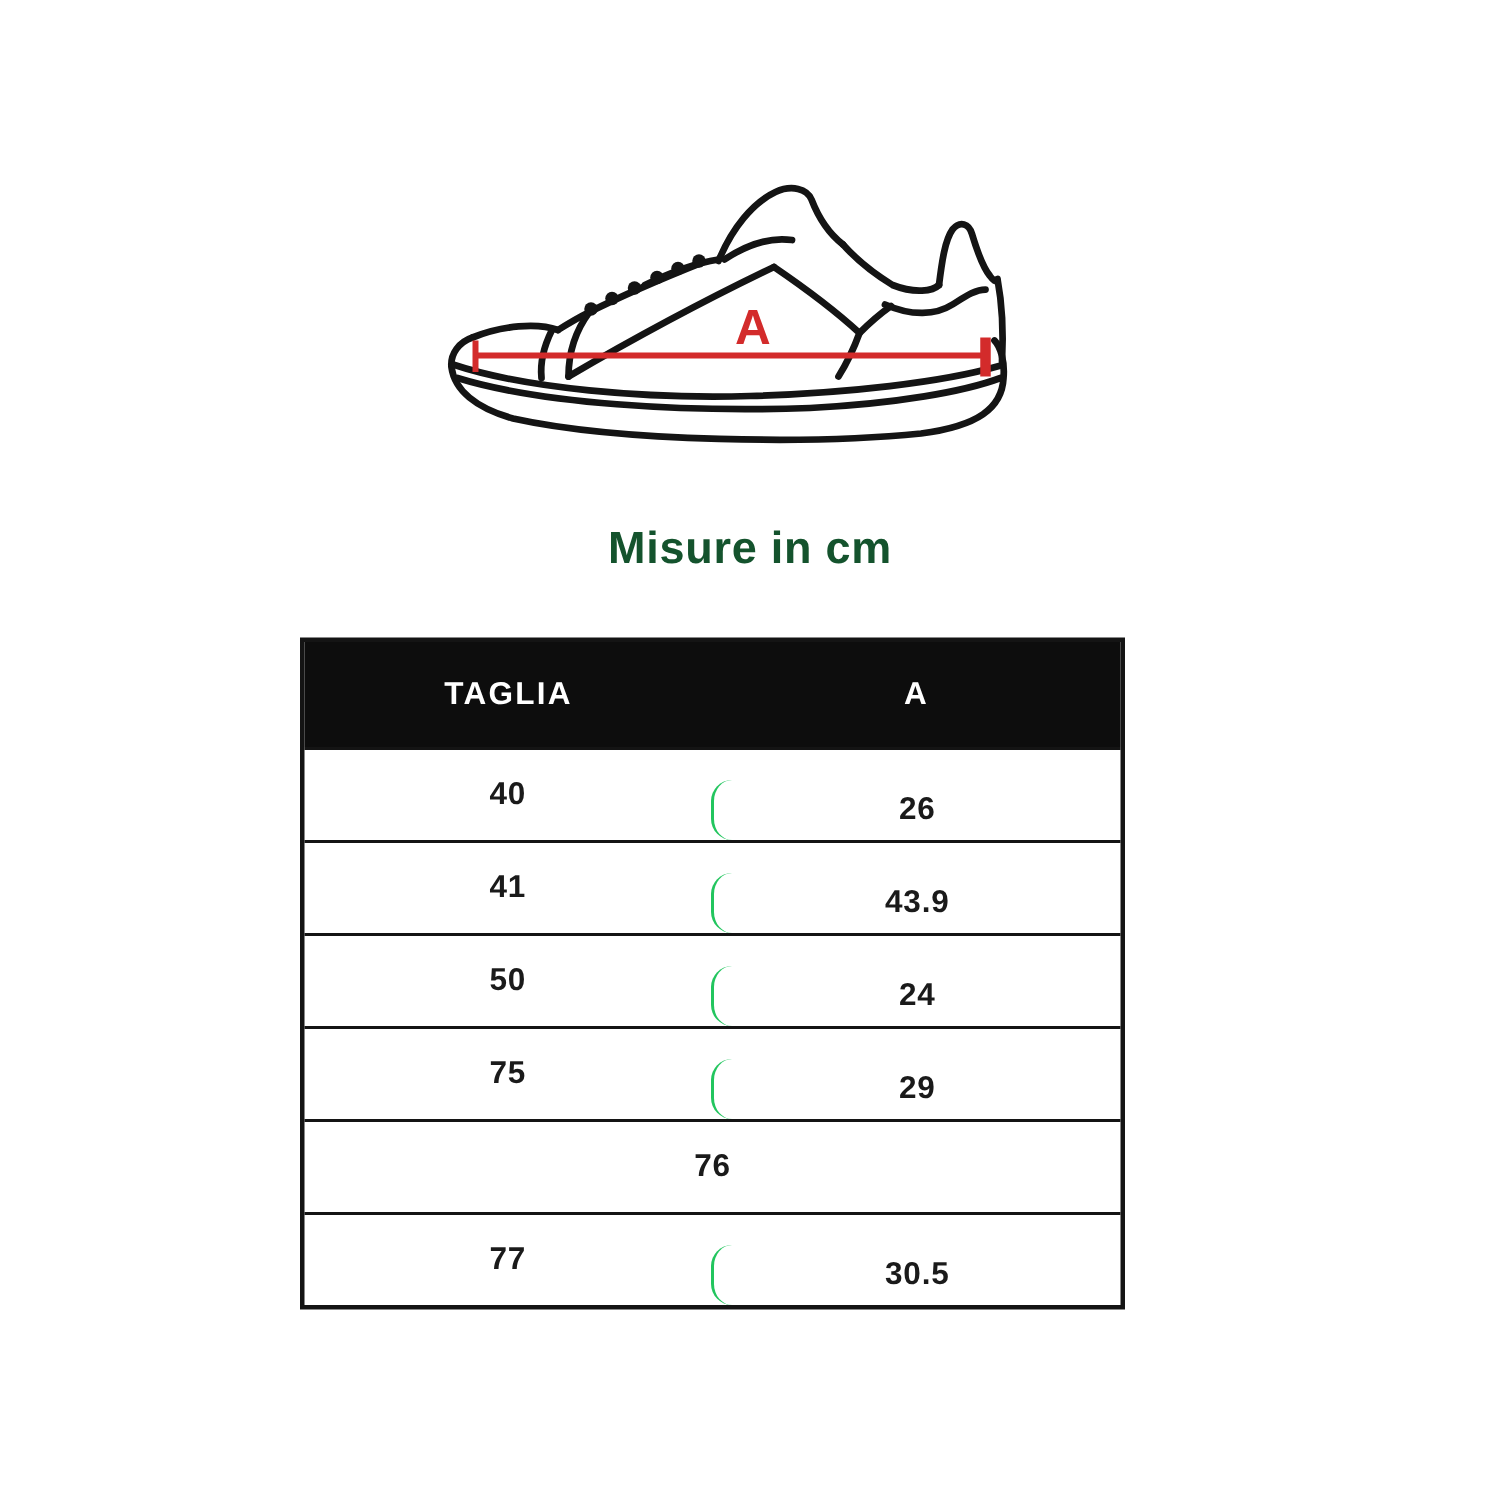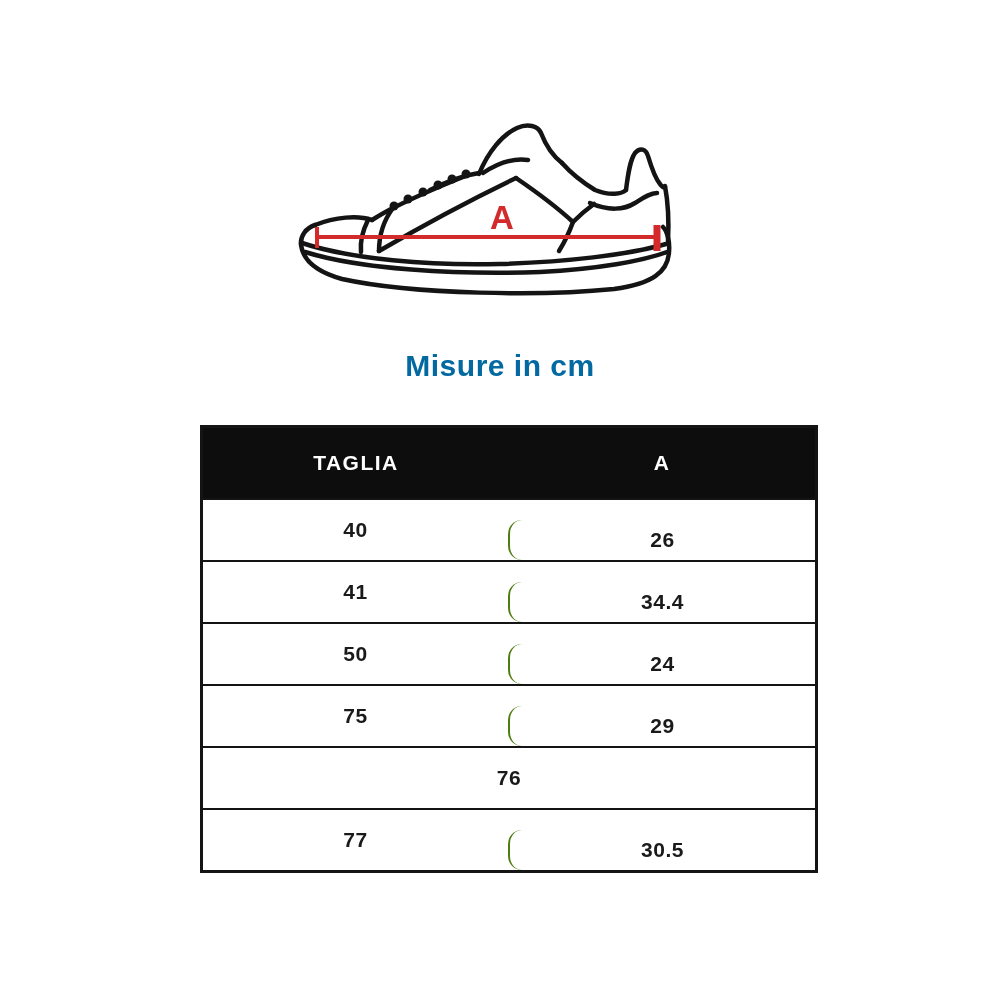--- a/index.html
+++ b/index.html
@@ -5,39 +5,39 @@
   html,body { margin:0; padding:0; background:#ffffff; }
   .canvas {
     position:relative; width:1000px; height:1000px; margin:0 auto;
     background:#ffffff; overflow:hidden;
     font-family:"Liberation Sans", sans-serif; color:#161616;
   }
   .shoe-svg { position:absolute; left:290px; top:105px; width:410px; height:205px; }
   .page-title {
     position:absolute; top:349px; left:0; width:100%;
     text-align:center; font-size:30px; font-weight:700;
-    letter-spacing:0.5px; color:#0369a1;
+    letter-spacing:0.5px; color:#14532d;
   }
   .size-table {
-    position:absolute; left:200px; top:425px; width:618px;
+    position:absolute; left:200px; top:425px; width:550px;
     box-sizing:border-box; border:3px solid #141414; background:#ffffff;
   }
   .thead {
     display:flex; height:70px; background:#0d0d0d; align-items:stretch;
   }
   .th {
     flex:1; display:flex; align-items:center; justify-content:center;
     color:#ffffff; font-size:21px; font-weight:700; letter-spacing:1.5px;
   }
   .tr { display:flex; height:60px; border-top:2px solid #141414; }
   .td {
     flex:1; display:flex; align-items:center; justify-content:center;
     font-size:21px; font-weight:700; color:#1a1a1a; letter-spacing:0.5px;border-radius:14px;
   }
-  .td + .td { border-left:2px solid #4d7c0f;margin-top:20px; }
+  .td + .td { border-left:2px solid #22c55e;margin-top:20px; }
   .measure-label { font-family:"Liberation Sans", sans-serif; font-weight:700; }
 </style>
 </head>
 <body>
 
 <div class="canvas">
 
   <svg class="shoe-svg" viewBox="290 105 410 205">
     <g fill="none" stroke="#141414" stroke-width="4.5" stroke-linecap="round" stroke-linejoin="round">
 
@@ -91,21 +91,21 @@
     <div class="thead">
       <div class="th">TAGLIA</div>
       <div class="th">A</div>
     </div>
     <div class="tr">
       <div class="td">40</div>
       <div class="td">26</div>
     </div>
     <div class="tr">
       <div class="td">41</div>
-      <div class="td">34.4</div>
+      <div class="td">43.9</div>
     </div>
     <div class="tr">
       <div class="td">50</div>
       <div class="td">24</div>
     </div>
     <div class="tr">
       <div class="td">75</div>
       <div class="td">29</div>
     </div>
     <div class="tr">

